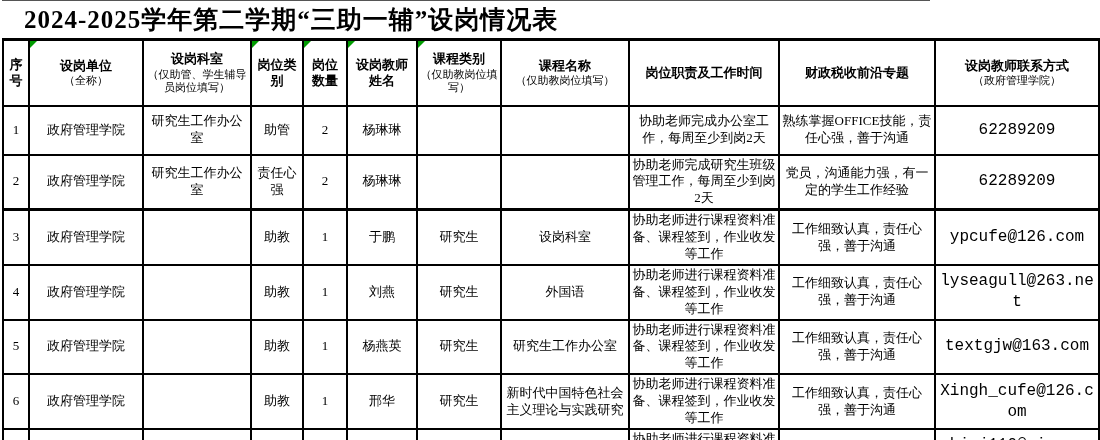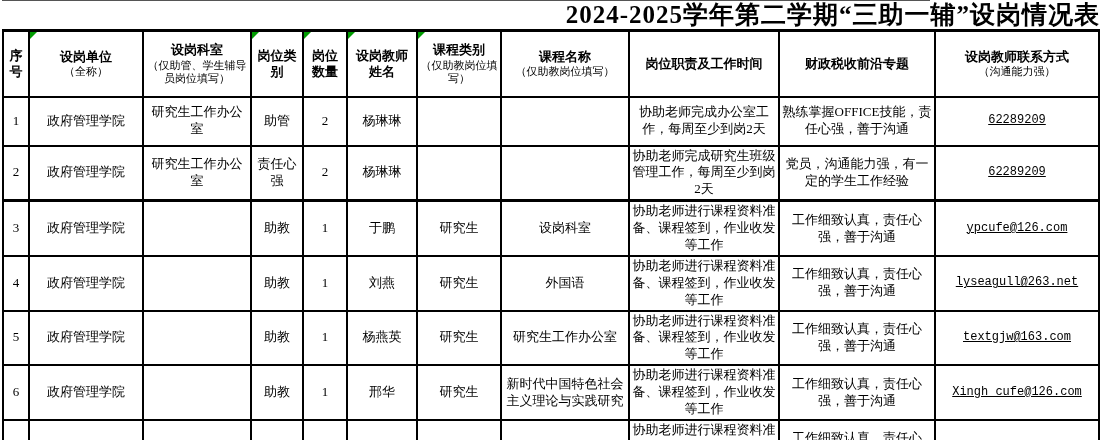--- a/index.html
+++ b/index.html
@@ -6,22 +6,22 @@
   .page{
     position:relative;
     width:1100px;height:440px;
     background:#ffffff;
     overflow:hidden;
     font-family:"Liberation Serif", serif;
     color:#000;
   }
   .title-band{
     position:relative;
-    height:29px;
-    display:flex;align-items:center;justify-content:flex-end;
+    height:38px;
+    display:flex;align-items:center;justify-content:flex-start;padding-left:24px;
   }
   .title-topline{
     position:absolute;top:0;left:2px;width:928px;height:1px;
     background:#555;
   }
   .title-text{
     font-family:"Liberation Serif", serif;
     font-weight:bold;
     font-size:25px;
     letter-spacing:1px;
@@ -59,23 +59,22 @@
     font-size:11px;
     line-height:1.2;
   }
   table.grid tbody td{
     font-family:"Liberation Serif", serif;
     font-size:13px;
     line-height:1.3;
   }
   table.grid tbody td.mono{
     font-family:"Liberation Mono", monospace;
-    font-size:12px;
+    font-size:16px;
     word-break:break-all;
-    text-decoration:underline;
   }
   
   table.grid tbody tr.thick-bottom td{
     border-bottom:3px solid #000;
   }
   .err-marker{
     position:absolute;top:0;left:0;
     width:0;height:0;
     border-top:7px solid #009b00;
     border-right:7px solid transparent;
@@ -110,21 +109,21 @@
           <th><span>序号</span></th>
           <th><span class="err-marker"></span><span>设岗单位</span><span class="h-note">（全称）</span></th>
           <th><span>设岗科室</span><span class="h-note">（仅助管、学生辅导员岗位填写）</span></th>
           <th><span class="err-marker"></span><span>岗位类别</span></th>
           <th><span class="err-marker"></span><span>岗位数量</span></th>
           <th><span class="err-marker"></span><span>设岗教师姓名</span></th>
           <th><span class="err-marker"></span><span>课程类别</span><span class="h-note">（仅助教岗位填写）</span></th>
           <th><span>课程名称</span><span class="h-note">（仅助教岗位填写）</span></th>
           <th><span>岗位职责及工作时间</span></th>
           <th><span>财政税收前沿专题</span></th>
-          <th><span>设岗教师联系方式</span><span class="h-note">（沟通能力强）</span></th>
+          <th><span>设岗教师联系方式</span><span class="h-note">（政府管理学院）</span></th>
         </tr>
       </thead>
     <tbody>
         <tr>
           <td>1</td>
           <td>政府管理学院</td>
           <td>研究生工作办公室</td>
           <td>助管</td>
           <td>2</td>
           <td>杨琳琳</td>

